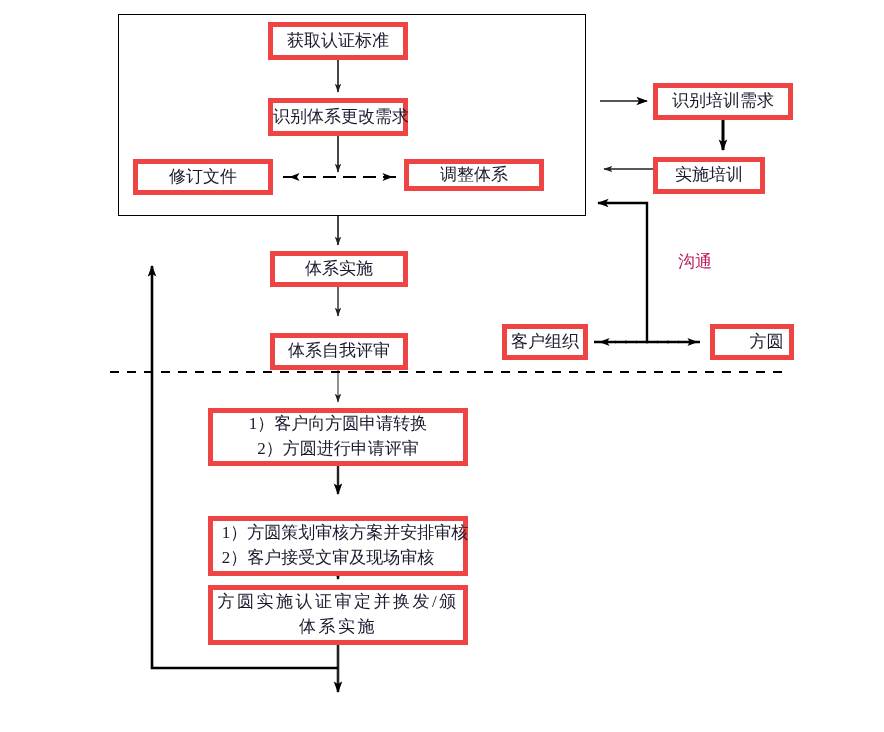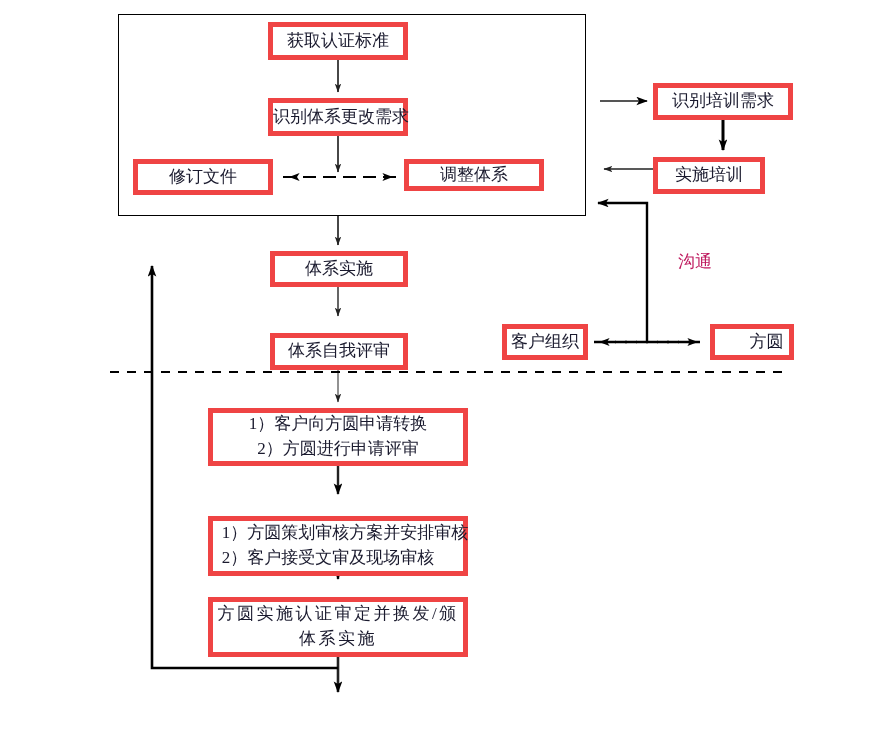--- a/index.html
+++ b/index.html
@@ -221,21 +221,21 @@
     </span>
   </div>
 
   <div class="node left-align" style="left:208px; top:500px; width:260px; height:60px;margin-top:16px;">
     <span class="lines">
       <span class="ln">1）方圆策划审核方案并安排审核</span>
       <span class="ln">2）客户接受文审及现场审核</span>
     </span>
   </div>
 
-  <div class="node" style="left:208px; top:585px; width:260px; height:60px;margin-top:12px;">
+  <div class="node" style="left:208px; top:585px; width:260px; height:60px;">
     <span class="lines">
       <span class="ln spaced">方圆实施认证审定并换发/颁</span>
       <span class="ln spaced">体系实施</span>
     </span>
   </div>
 
   <div class="node" style="left:208px; top:732px; width:224px; height:32px;border-radius:13px;">
     <span class="lines">
         <span class="ln">改进</span>
       </span>

